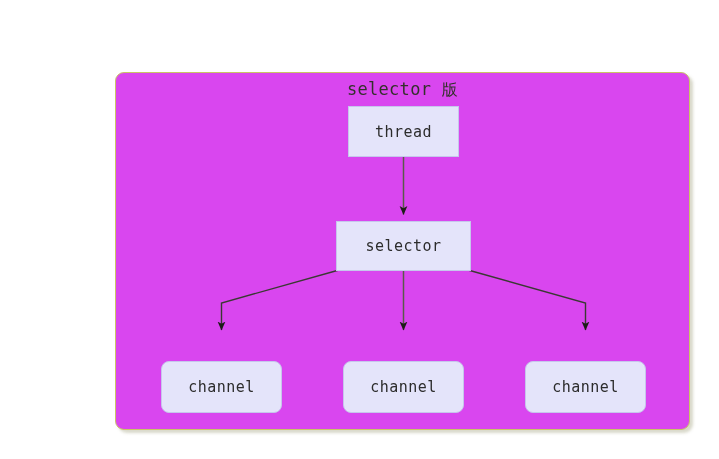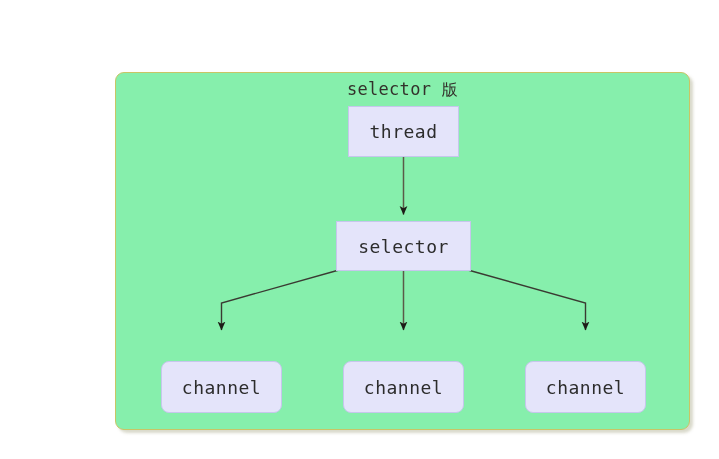--- a/index.html
+++ b/index.html
@@ -22,21 +22,21 @@
   }
 
   
   .group-box {
     position: absolute;
     left: 115px;
     top: 72px;
     width: 575px;
     height: 358px;
     box-sizing: border-box;
-    background: #86efac;
+    background: #d946ef;
     border: 1.6px solid #c9c565;
     border-radius: 9px;
     box-shadow: 3px 3px 3px rgba(170,170,140,0.45);
   }
 
   .group-title {
     position: absolute;
     left: 0;
     top: 6px;
     width: 100%;
@@ -63,21 +63,21 @@
 
   
   .node {
     position: absolute;
     box-sizing: border-box;
     background: #e4e4fa;
     border: 1.2px solid #c6c6ec;
     display: flex;
     align-items: center;
     justify-content: center;
-    font-size: 18px;
+    font-size: 15px;
     color: #2c2c2c;
     letter-spacing: 0.5px;
     z-index: 3;
   }
   .node.rounded { border-radius: 8px; margin-top: 24px; }
 
   .node-thread   { left: 348px; top: 106px; width: 111px; height: 51px; }
   .node-selector { left: 336px; top: 221px; width: 135px; height: 50px; }
 
   .node-ch1 { left: 161px; top: 337px; width: 121px; height: 52px; }

